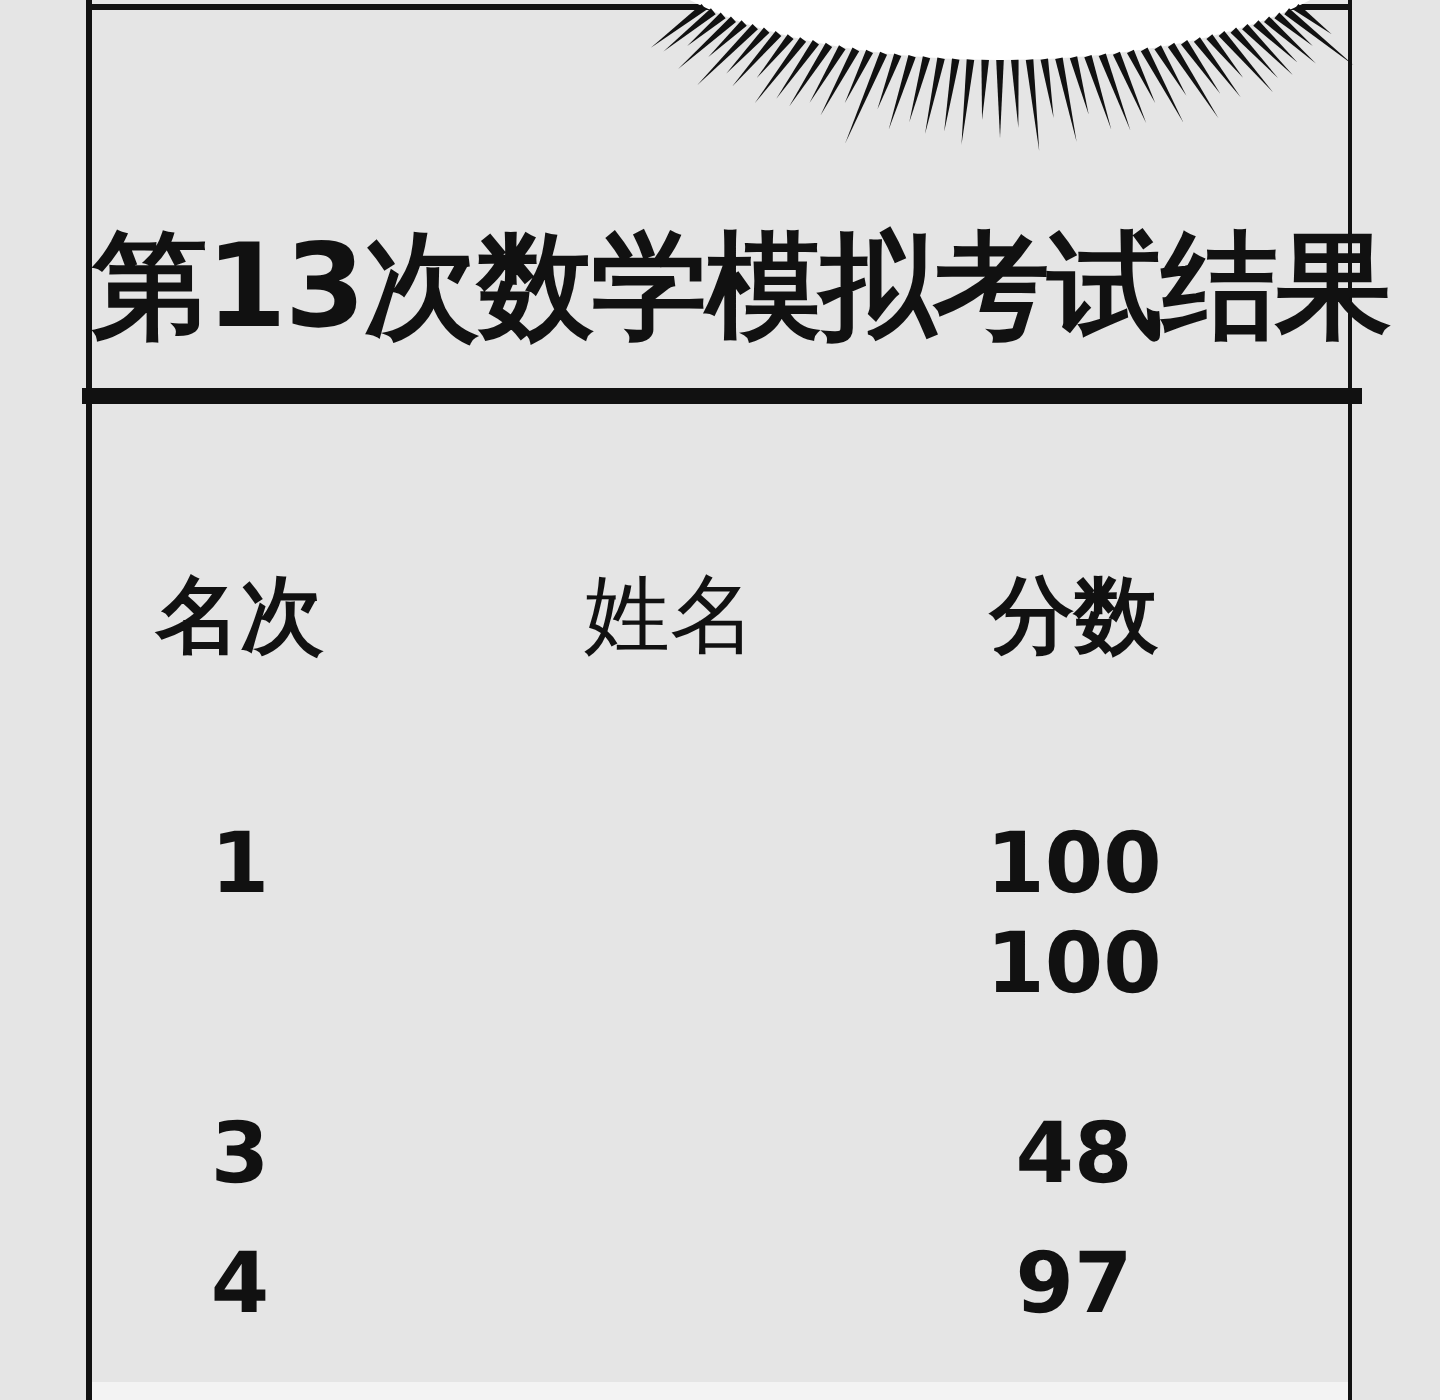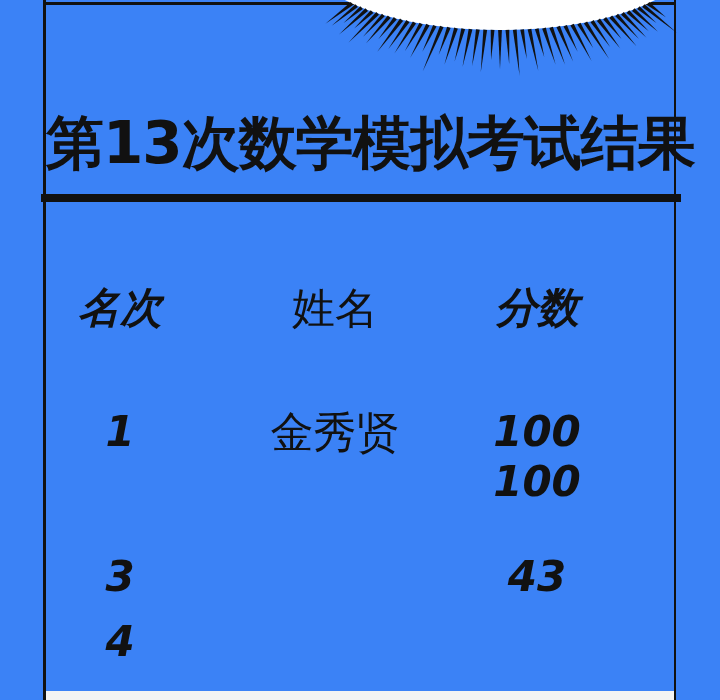--- a/index.html
+++ b/index.html
@@ -1,19 +1,19 @@
 <!DOCTYPE html>
 <html><head>
 <meta charset="utf-8">
 <style>
   html,body{margin:0;padding:0;background:#ffffff;}
   .canvas{
     position:relative;
     width:720px;height:700px;
-    background:#3b82f6;
+    background:#e5e5e5;
     overflow:hidden;
     font-family:"DejaVu Sans","Liberation Sans",sans-serif;
     color:#111111;
   }
   
   .border-left{position:absolute;left:43px;top:0;width:3px;height:700px;background:#111;}
   .border-right{position:absolute;left:674px;top:0;width:2px;height:700px;background:#111;}
   .border-top{position:absolute;left:43px;top:2px;width:633px;height:3px;background:#111;}
   
   .burst{position:absolute;left:0;top:0;width:720px;height:130px;}
@@ -30,21 +30,21 @@
   .trow .cell{position:absolute;top:0;height:50px;text-align:center;white-space:nowrap;}
   .cell.rank {left:55px;width:130px;}
   .cell.name {left:230px;width:210px;}
   .cell.score{left:447px;width:180px;}
   .thead{top:283px;font-size:41px;font-weight:500;}
   .r0{top:407px;}
   .r1{top:457px;}
   .r2{top:552px;}
   .r3{top:617px;}
   .trow .name{font-size:43px;font-weight:500;}
-  .trow .rank,.trow .score{font-size:42px;font-weight:700;font-style:italic;}
+  .trow .rank,.trow .score{font-size:42px;font-weight:700;}
   .bottom-shade{position:absolute;left:46px;top:691px;width:628px;height:9px;background:#f3f3f3;}
 </style>
 </head>
 <body>
 
 <div class="canvas">
 
   <div class="border-top"></div>
   <div class="border-left"></div>
   <div class="border-right"></div>
@@ -105,32 +105,32 @@
   <div class="divider"></div>
 
   <div class="trow thead">
     <div class="cell rank">名次</div>
     <div class="cell score">分数</div>
     <div class="cell name">姓名</div>
   </div>
 
   <div class="trow r0">
     <div class="cell rank">1</div>
-    <div class="cell name">金秀贤</div>
     <div class="cell score">100</div>
   </div>
 
   <div class="trow r1">
     <div class="cell rank"></div>
     <div class="cell score">100</div>
   </div>
 
   <div class="trow r2">
     <div class="cell rank">3</div>
-    <div class="cell score">43</div>
+    <div class="cell score">48</div>
   </div>
 
   <div class="trow r3">
     <div class="cell rank">4</div>
+    <div class="cell score">97</div>
   </div>
 
   <div class="bottom-shade"></div>
 </div>
 
 </body></html>

